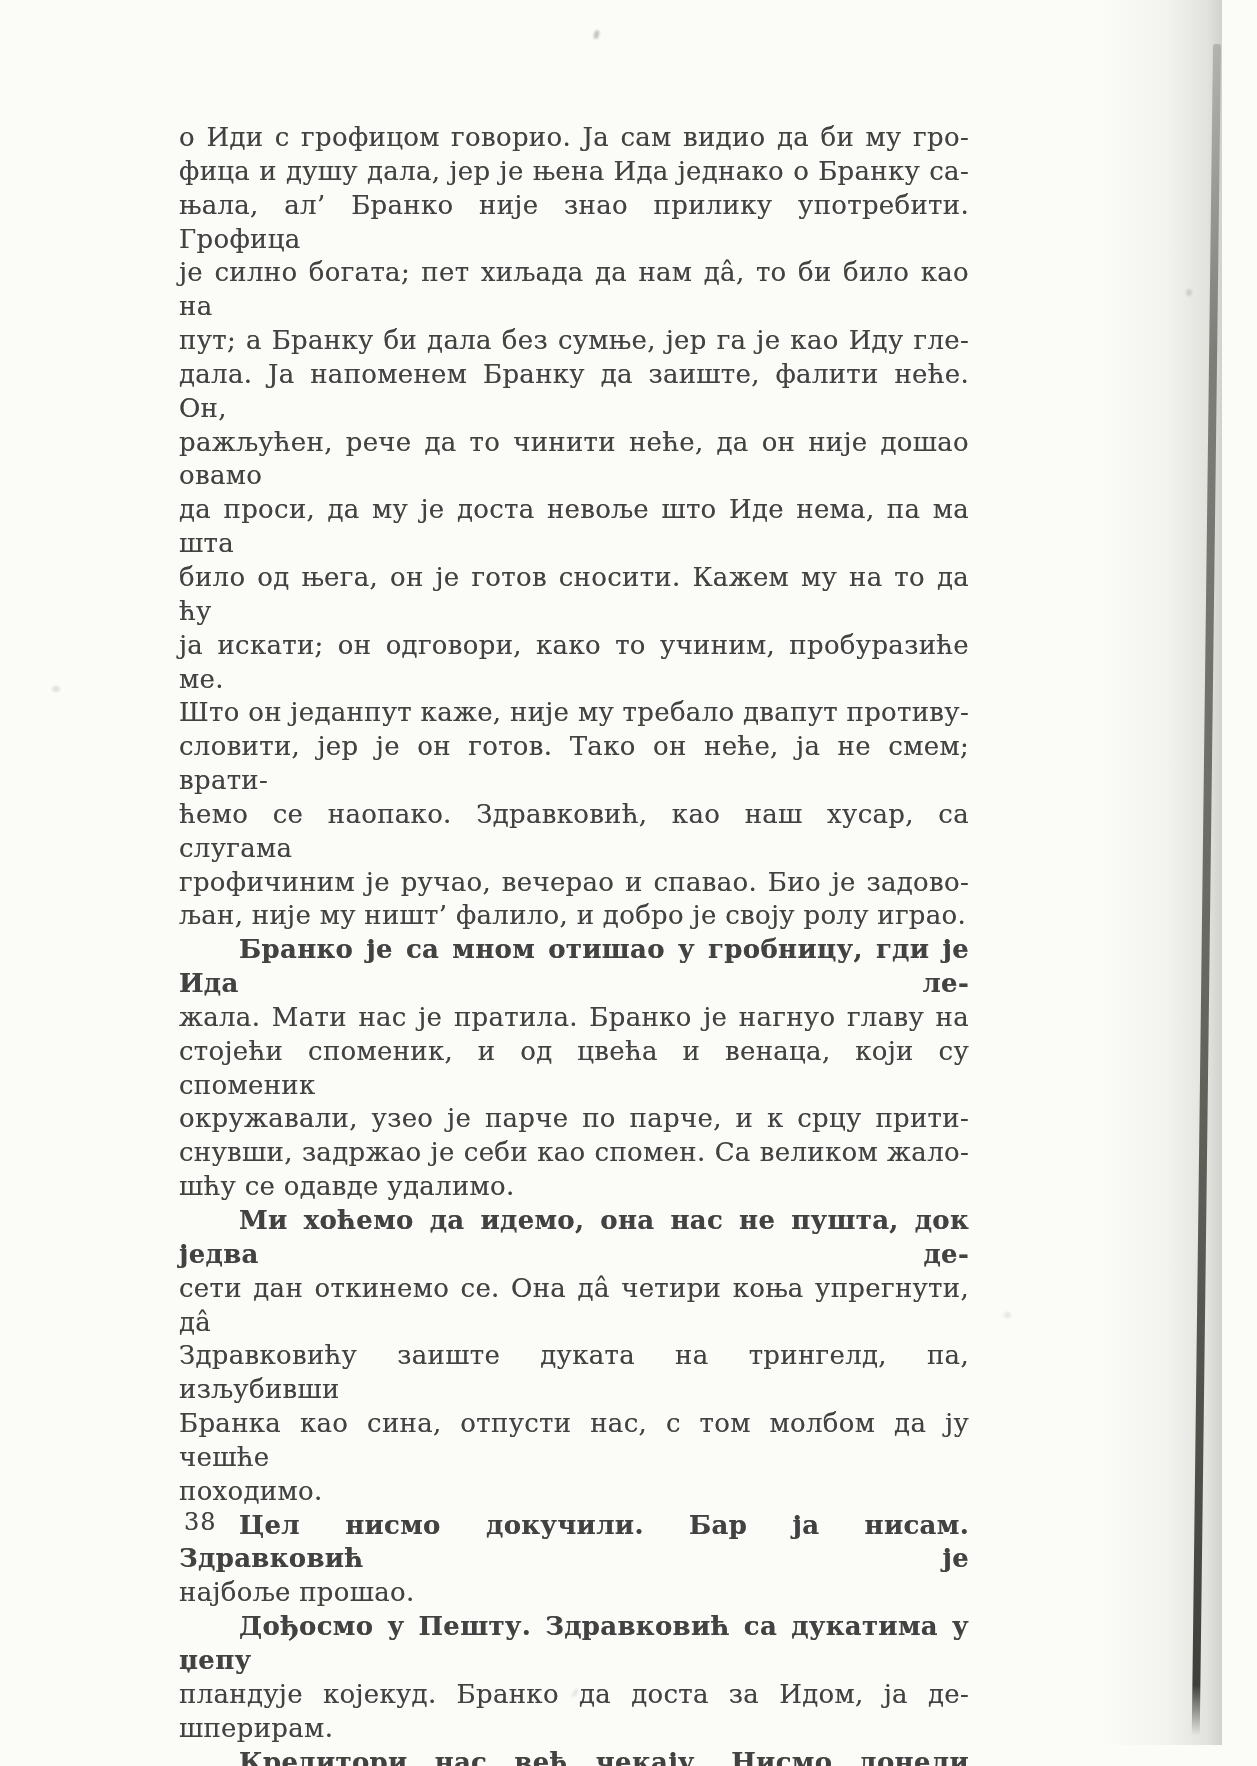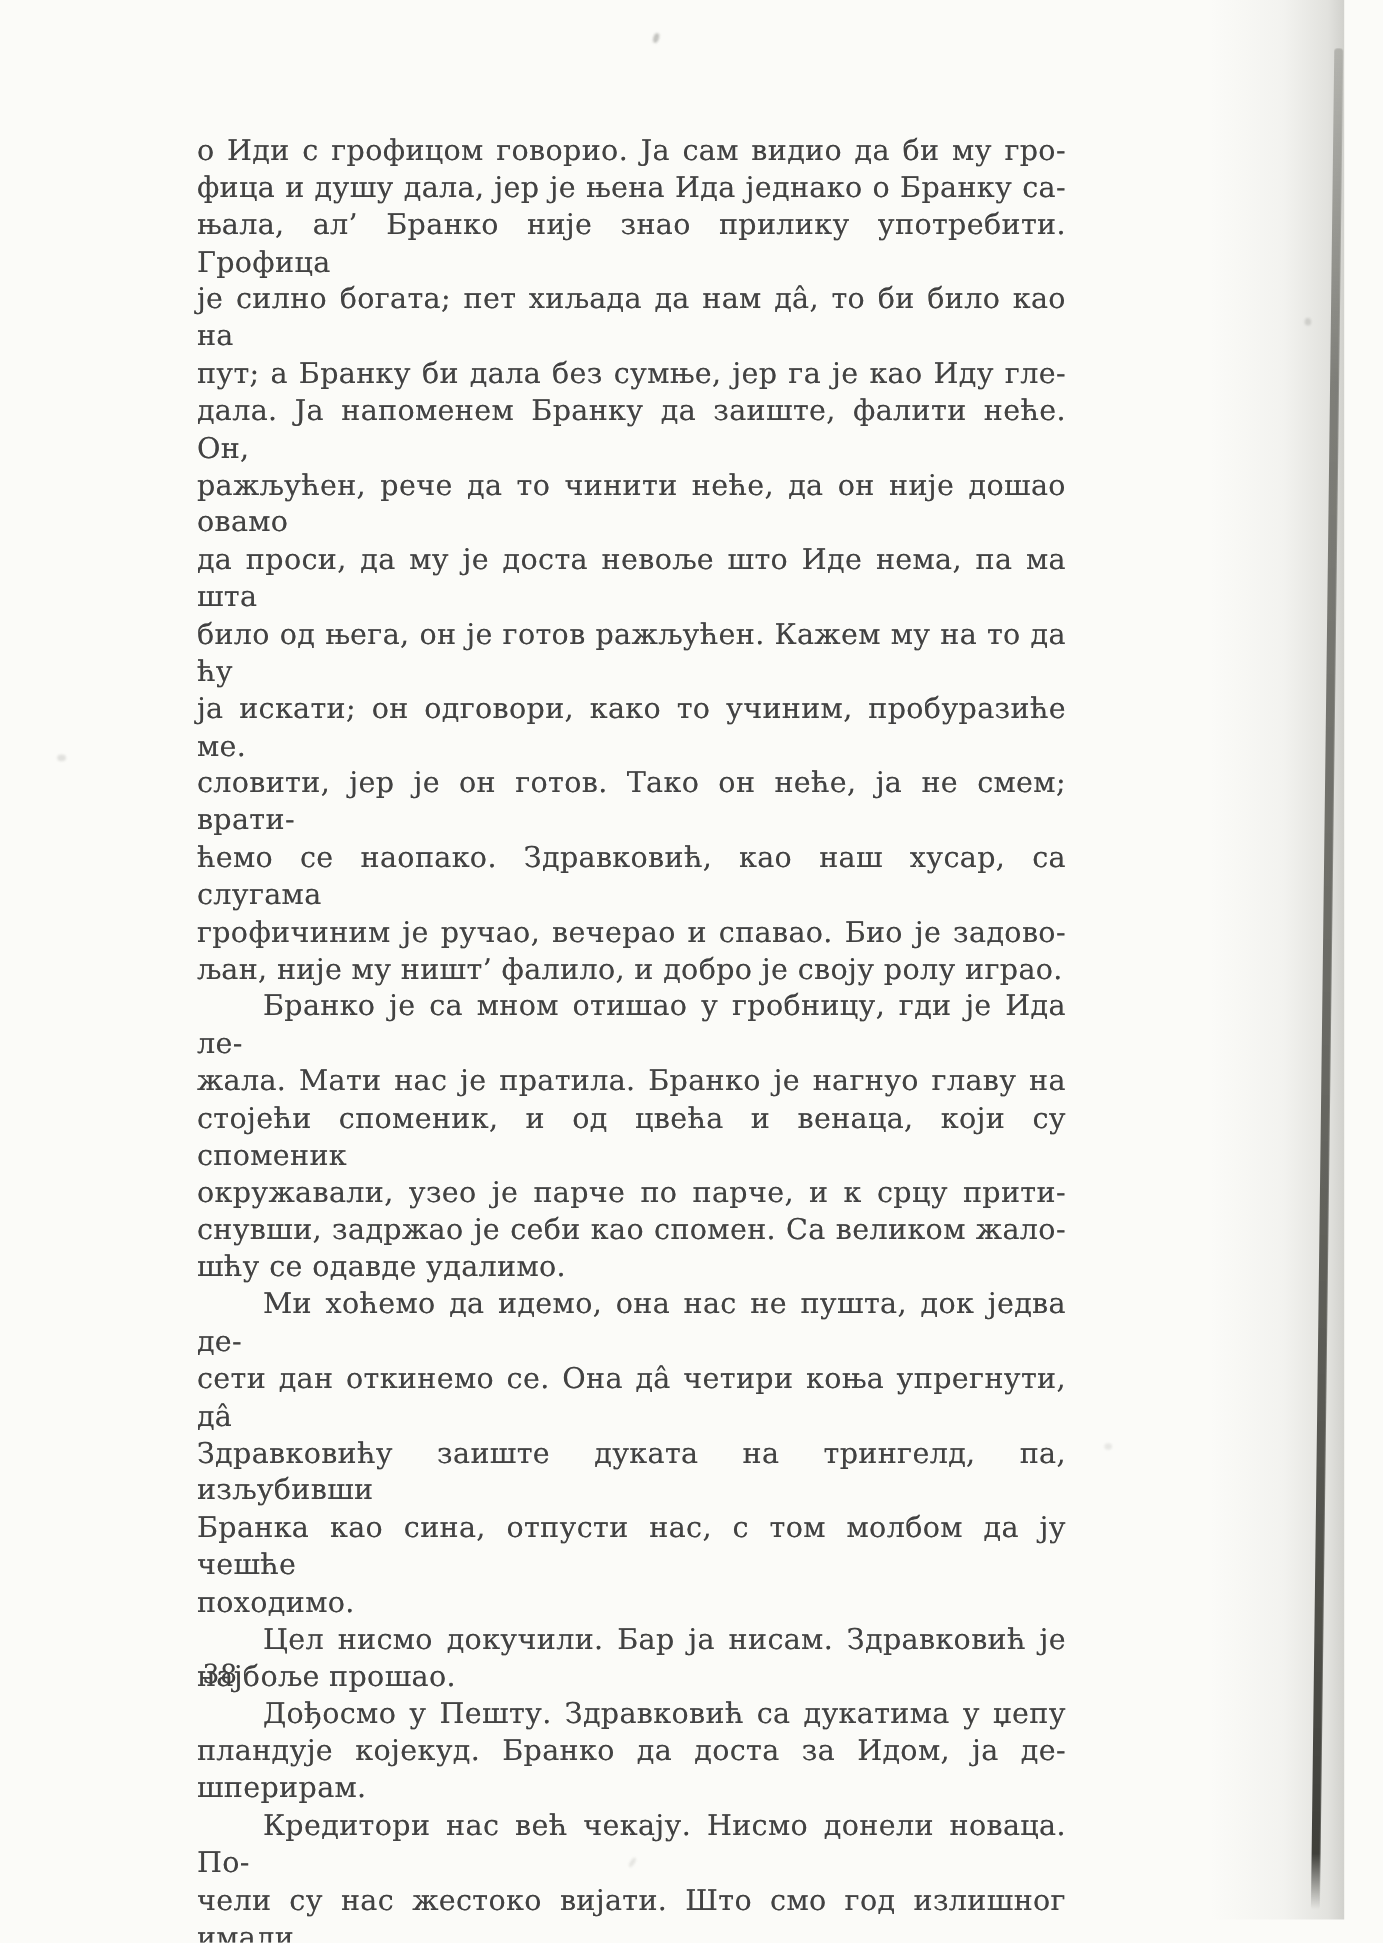--- a/index.html
+++ b/index.html
@@ -27,21 +27,21 @@
     letter-spacing:0.3px;
     text-shadow:0 0 0.5px rgba(70,70,70,0.55);
   }
   .paragraph{margin:0;}
   .line{
     text-align:justify;
     text-align-last:justify;
     white-space:normal;
   }
   .line.lastline{text-align-last:left;}
-  .paragraph.indented .line.firstline{text-indent:60px;}
+  .paragraph.indented .line.firstline{text-indent:60px;font-weight:bold;}
   .page-number{
     position:absolute;
     left:184px;top:1508px;
     color:var(--ink);
     font-size:24px;
     letter-spacing:1px;
     text-shadow:0 0 0.5px rgba(70,70,70,0.55);
   }
   
   .gutter-shade{
@@ -88,22 +88,23 @@
   <div class="text-block">
       <div class="paragraph">
         <div class="line firstline">о Иди с грофицом говорио. Ја сам видио да би му гро-</div>
         <div class="line">фица и душу дала, јер је њена Ида једнако о Бранку са-</div>
         <div class="line">њала, ал’ Бранко није знао прилику употребити. Грофица</div>
         <div class="line">је силно богата; пет хиљада да нам дâ, то би било као на</div>
         <div class="line">пут; а Бранку би дала без сумње, јер га је као Иду гле-</div>
         <div class="line">дала. Ја напоменем Бранку да заиште, фалити неће. Он,</div>
         <div class="line">ражљућен, рече да то чинити неће, да он није дошао овамо</div>
         <div class="line">да проси, да му је доста невоље што Иде нема, па ма шта</div>
-        <div class="line">било од њега, он је готов ражљућен. Кажем му на то да ћу</div>
+        <div class="line">било од њега, он је готов сносити. Кажем му на то да ћу</div>
         <div class="line">ја искати; он одговори, како то учиним, пробуразиће ме.</div>
+        <div class="line">Што он једанпут каже, није му требало двапут противу-</div>
         <div class="line">словити, јер је он готов. Тако он неће, ја не смем; врати-</div>
         <div class="line">ћемо се наопако. Здравковић, као наш хусар, са слугама</div>
         <div class="line">грофичиним је ручао, вечерао и спавао. Био је задово-</div>
         <div class="line lastline">љан, није му ништ’ фалило, и добро је своју ролу играо.</div>
       </div>
       <div class="paragraph indented">
         <div class="line firstline">Бранко је са мном отишао у гробницу, гди је Ида ле-</div>
         <div class="line">жала. Мати нас је пратила. Бранко је нагнуо главу на</div>
         <div class="line">стојећи споменик, и од цвећа и венаца, који су споменик</div>
         <div class="line">окружавали, узео је парче по парче, и к срцу прити-</div>

